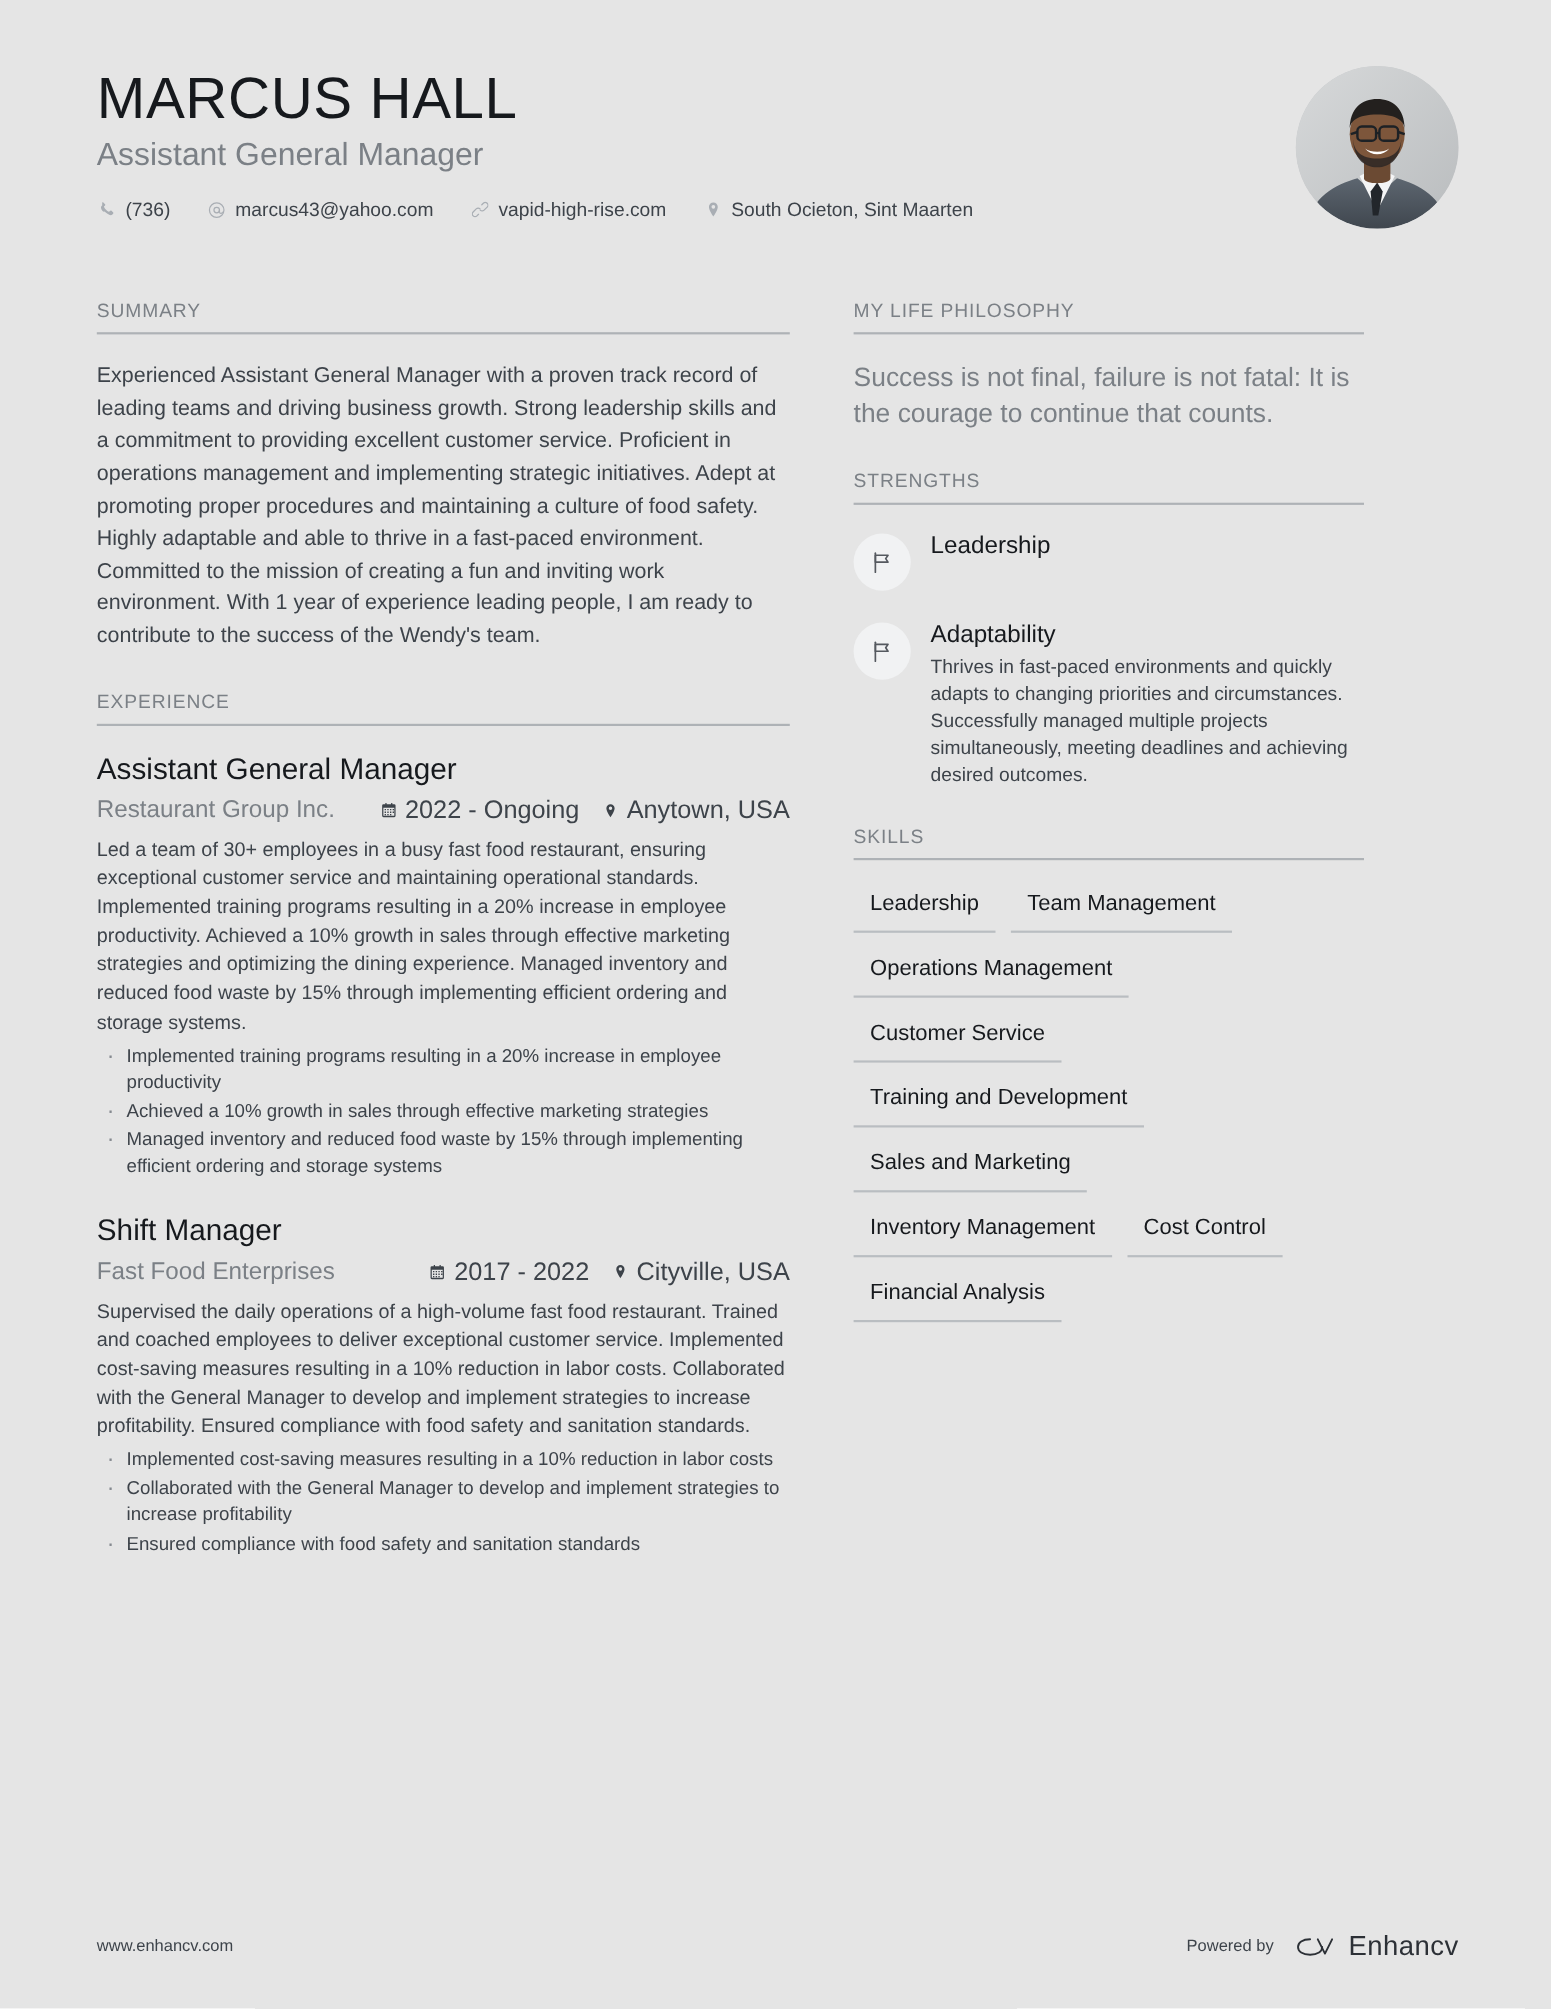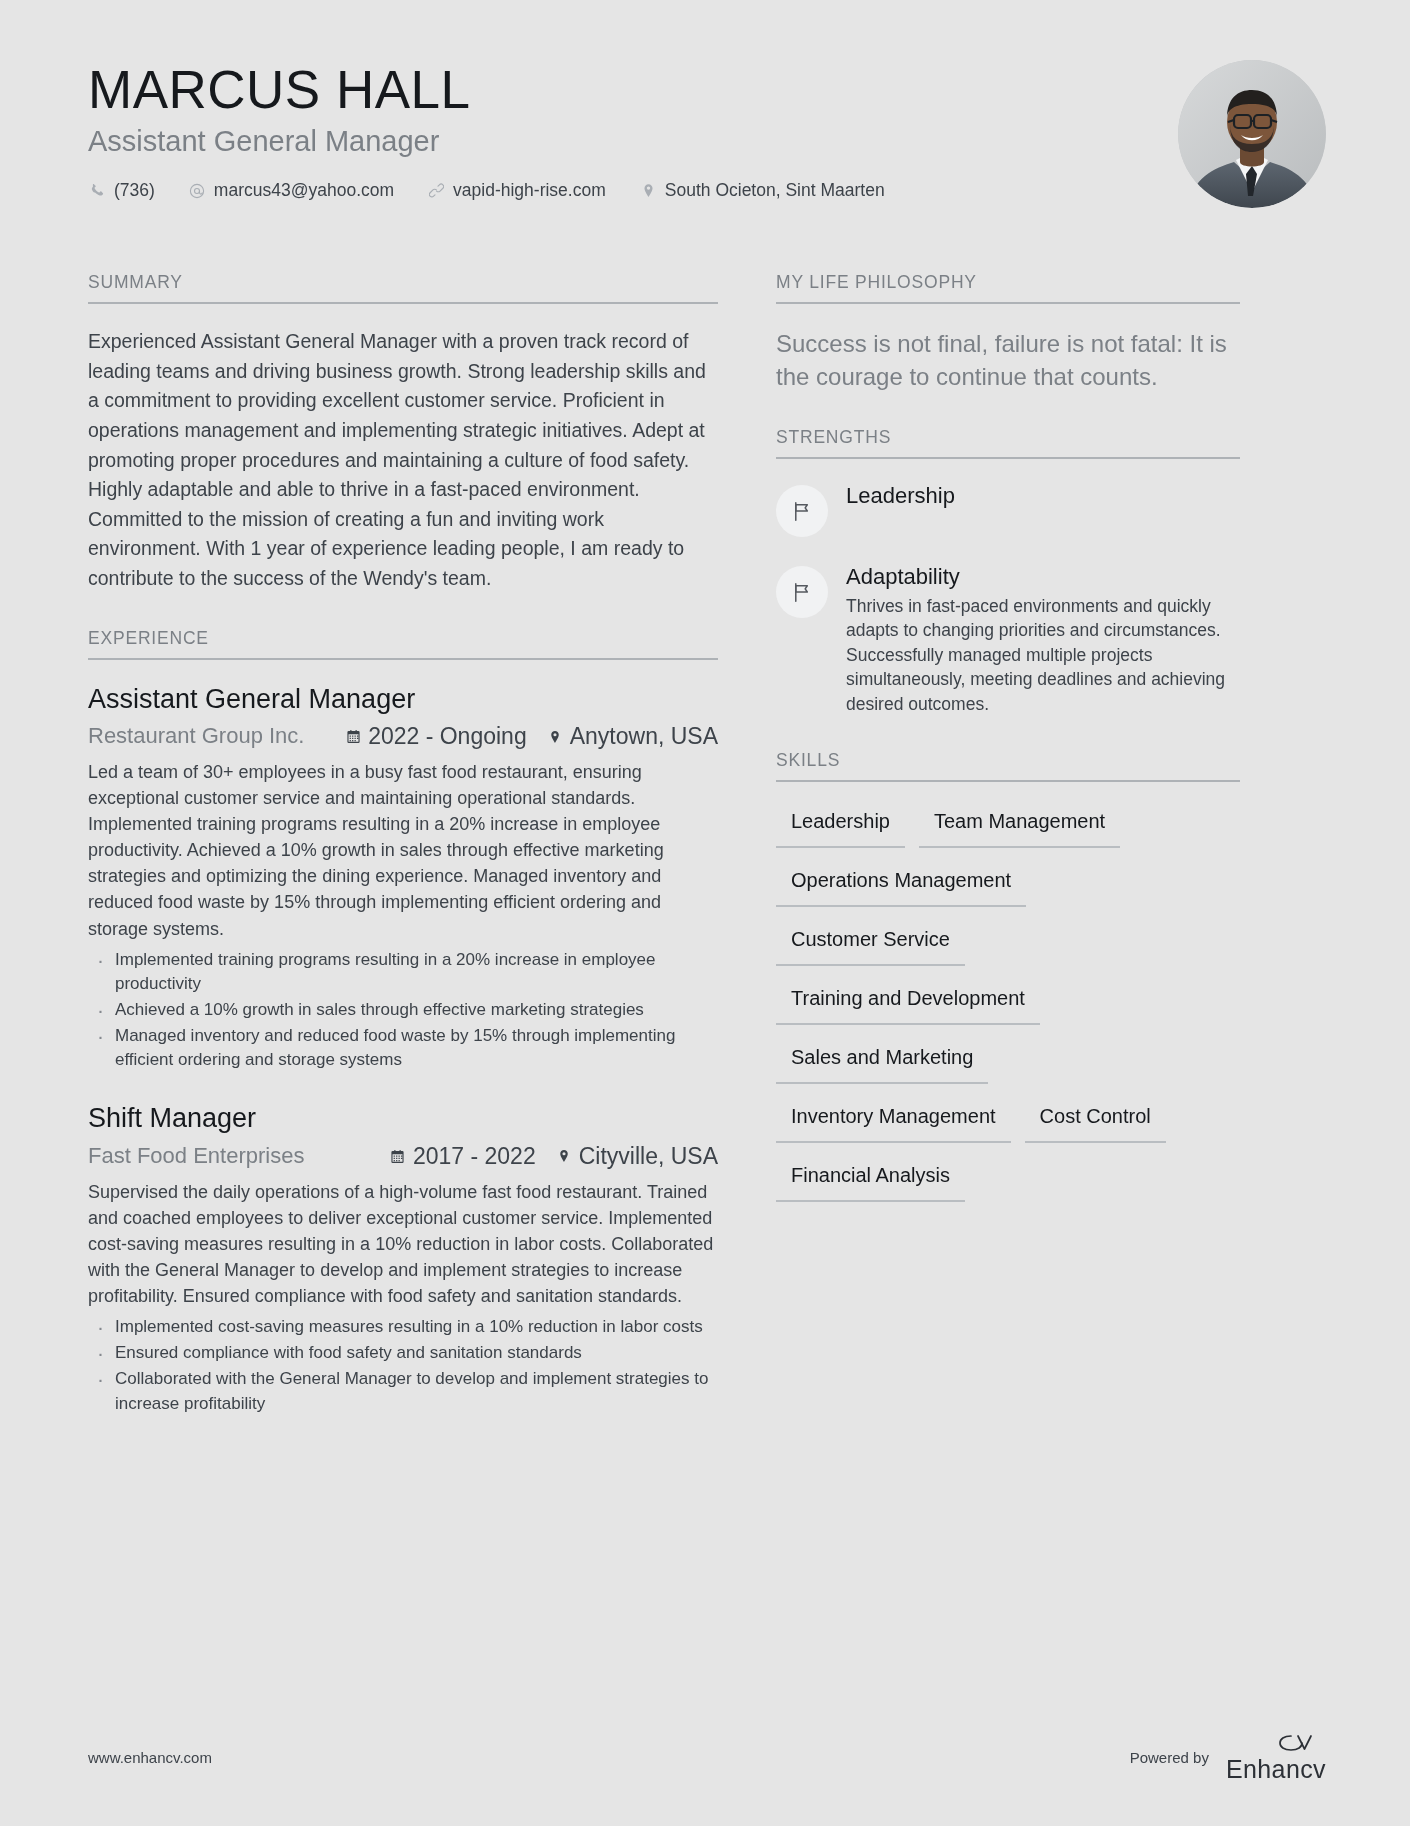--- a/index.html
+++ b/index.html
@@ -268,23 +268,22 @@
     display: flex;
     align-items: center;
   }
   .powered-by {
     font-size: 15px;
     color: #3d434a;
     margin-right: 17px;
   }
   .brand {
     display: inline-flex;
-    align-items: flex-end;
+    align-items: center;
     color: #2c3036;
-    flex-direction: column;
   }
   .brand svg { display: block; margin-right: 11px; }
   .brand-name {
     font-size: 25px;
     letter-spacing: 0.4px;
     color: #2c3036;
   }
 </style>
 </head>
 <body>
@@ -440,22 +439,22 @@
                 <svg viewBox="0 0 16 16" width="14" height="14" fill="currentColor">
                   <path d="M8 1.2c-2.4 0-4.3 1.9-4.3 4.3 0 3.2 4.3 9.3 4.3 9.3s4.3-6.1 4.3-9.3c0-2.4-1.9-4.3-4.3-4.3zm0 6a1.8 1.8 0 1 1 0-3.6 1.8 1.8 0 0 1 0 3.6z"></path>
                 </svg>
               </span>
               <span>Cityville, USA</span>
             </div>
           </div>
           <p class="exp-desc">Supervised the daily operations of a high-volume fast food restaurant. Trained and coached employees to deliver exceptional customer service. Implemented cost-saving measures resulting in a 10% reduction in labor costs. Collaborated with the General Manager to develop and implement strategies to increase profitability. Ensured compliance with food safety and sanitation standards.</p>
           <ul class="exp-bullets">
             <li>Implemented cost-saving measures resulting in a 10% reduction in labor costs</li>
+            <li>Collaborated with the General Manager to develop and implement strategies to increase profitability</li>
             <li>Ensured compliance with food safety and sanitation standards</li>
-            <li>Collaborated with the General Manager to develop and implement strategies to increase profitability</li>
           </ul>
         </div>
       </div>
     </div>
 
     <div class="col-right">
 
       <div class="section">
         <div class="section-title">MY LIFE PHILOSOPHY</div>
         <p class="philosophy-text">Success is not final, failure is not fatal: It is the courage to continue that counts.</p>

